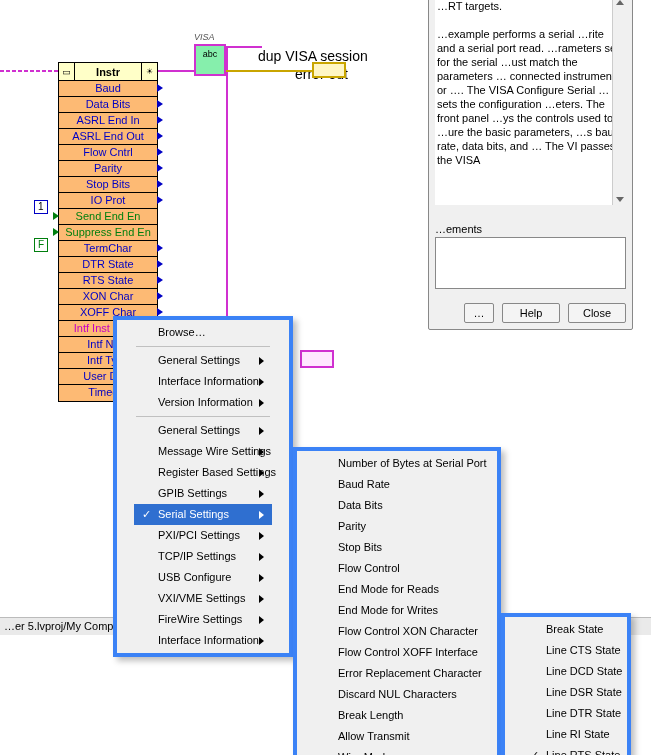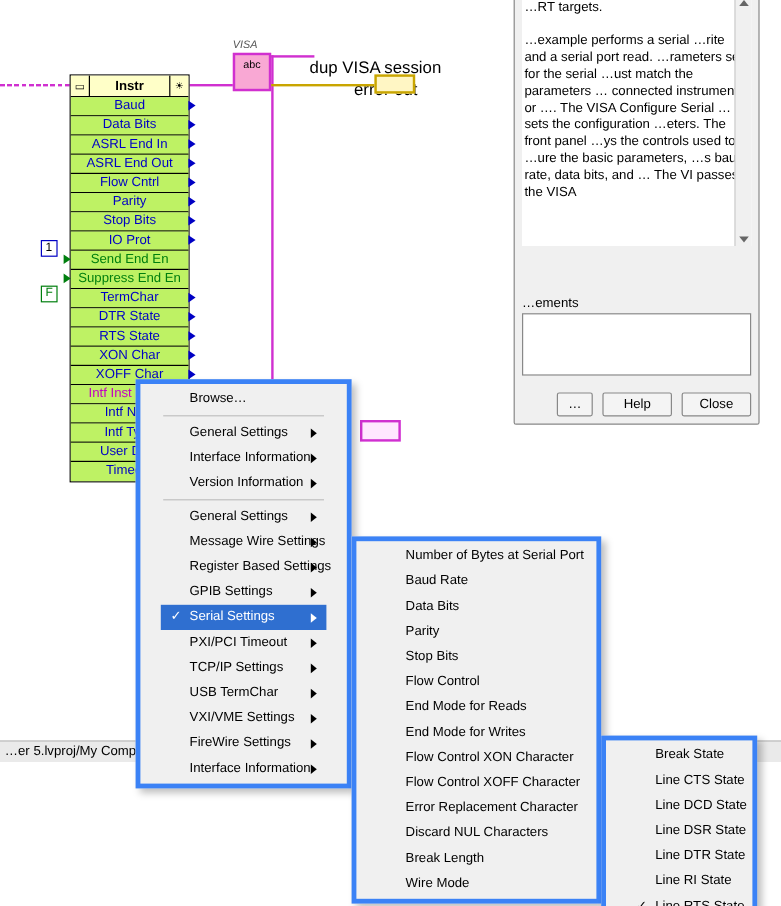--- a/index.html
+++ b/index.html
@@ -55,21 +55,21 @@
     border-left:1px solid #000;
     font-size:8px;
     line-height:8px;
   }
   .prop-row {
     height: 16px;
     border-bottom: 1px solid #000;
     text-align: center;
     line-height: 15px;
     font-size: 11px;
-    background: #bef264;
+    background: #fdba74;
     position: relative;
   }
   .prop-row:last-child { border-bottom: none; }
   .arrow-out {
     position: absolute;
     right: -6px;
     top: 3px;
     width: 0; height: 0;
     border-top: 4px solid transparent;
     border-bottom: 4px solid transparent;
@@ -145,21 +145,21 @@
     background:#f0f0f0;
     border-left:1px solid #ccc;
   }
   .help-text .scroll::before, .help-text .scroll::after{
     content:""; position:absolute; left:3px; width:0;height:0;
     border-left:4px solid transparent;border-right:4px solid transparent;
   }
   .help-text .scroll::before{ top:3px; border-bottom:5px solid #666;}
   .help-text .scroll::after{ bottom:3px; border-top:5px solid #666;}
   .req-box {
-    margin-top: 42px;
+    margin-top: 18px;
   }
   .req-label { font-size:11px; }
   .req-area {
     background:#fff;
     border:1px solid #888;
     height:52px;
     margin-top:2px;
   }
   .help-buttons {
     display:flex;
@@ -236,21 +236,21 @@
     line-height:17px;
     overflow:hidden;
   }
 
   
   .visa-icon{
     position:absolute;
     left:194px; top:44px;
     width:32px;height:32px;
     border:2px solid #d030d0;
-    background:#f9a8d4;
+    background:#86efac;
   }
   .visa-icon .lbl{
     position:absolute;top:-14px;left:-2px;font-size:9px;font-style:italic;color:#555;
   }
   .visa-icon .abc{
     text-align:center;font-size:9px;line-height:11px;margin-top:3px;
   }
   .info-icon{
     position:absolute;
     left:300px; top:350px;
@@ -341,42 +341,43 @@
       <div class="sep"></div>
       <div class="item sub">General Settings</div>
       <div class="item sub">Interface Information</div>
       <div class="item sub">Version Information</div>
       <div class="sep"></div>
       <div class="item sub">General Settings</div>
       <div class="item sub">Message Wire Settings</div>
       <div class="item sub">Register Based Settings</div>
       <div class="item sub">GPIB Settings</div>
       <div class="item sub sel check">Serial Settings</div>
-      <div class="item sub">PXI/PCI Timeout</div>
+      <div class="item sub">PXI/PCI Settings</div>
       <div class="item sub">TCP/IP Settings</div>
-      <div class="item sub">USB TermChar</div>
+      <div class="item sub">USB Configure</div>
       <div class="item sub">VXI/VME Settings</div>
       <div class="item sub">FireWire Settings</div>
       <div class="item sub">Interface Information</div>
     </div>
 
   <div class="menu" id="menu2" style="left:293px;top:447px;width:208px;">
       <div class="item">Number of Bytes at Serial Port</div>
       <div class="item">Baud Rate</div>
       <div class="item">Data Bits</div>
       <div class="item">Parity</div>
       <div class="item">Stop Bits</div>
       <div class="item">Flow Control</div>
       <div class="item">End Mode for Reads</div>
       <div class="item">End Mode for Writes</div>
       <div class="item">Flow Control XON Character</div>
-      <div class="item">Flow Control XOFF Character</div>
+      <div class="item">Flow Control XOFF Interface</div>
       <div class="item">Error Replacement Character</div>
       <div class="item">Discard NUL Characters</div>
       <div class="item">Break Length</div>
+      <div class="item">Allow Transmit</div>
       <div class="item">Wire Mode</div>
     </div>
 
   <div class="menu" id="menu3" style="left:501px;top:613px;width:130px;">
       <div class="item">Break State</div>
       <div class="item">Line CTS State</div>
       <div class="item">Line DCD State</div>
       <div class="item">Line DSR State</div>
       <div class="item">Line DTR State</div>
       <div class="item">Line RI State</div>

